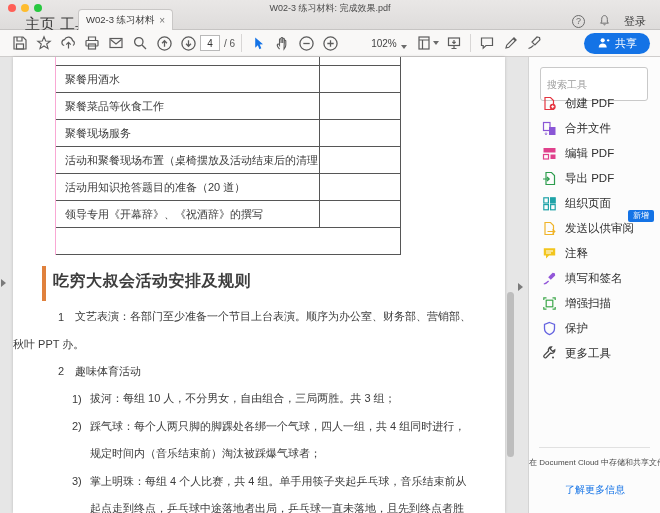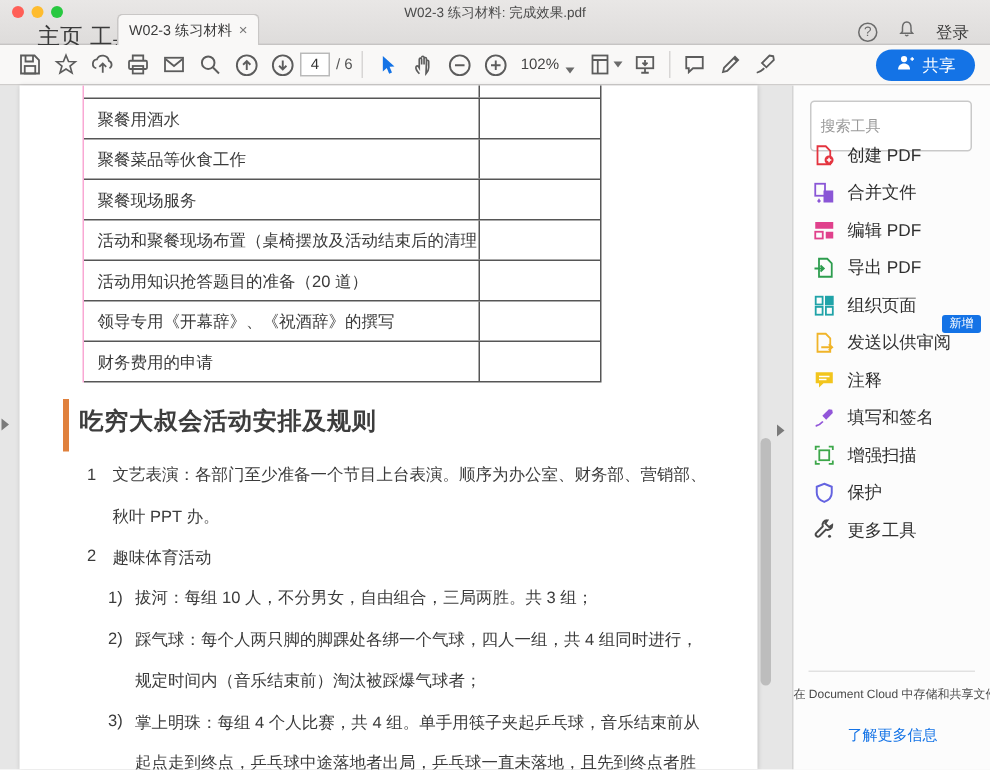--- a/index.html
+++ b/index.html
@@ -30,21 +30,21 @@
   
   .toolbar { position:absolute; left:0; top:30px; width:660px; height:27px;
     background:#f9f8f7; border-bottom:1px solid #cfcdcc;
     display:flex; align-items:center; padding:0 8px; gap:0; }
   .tbtn { width:24px; height:22px; display:flex; align-items:center; justify-content:center; }
   .tbtn svg { display:block; }
   .tdiv { width:1px; height:18px; background:#d8d6d5; margin:0 4px; }
   .page-box { width:20px; height:16px; background:#fff; border:1px solid #b9b9b9;
     font-size:10px; color:#333; display:flex; align-items:center; justify-content:center; margin-right:4px;}
   .page-total { font-size:10px; color:#555; margin-right:2px; }
-  .zoom-ctl { display:flex; align-items:flex-end; gap:4px; padding:0 5px; }
+  .zoom-ctl { display:flex; align-items:flex-end; gap:4px; padding:0 5px;margin-left:24px; }
   .zoom-ctl .zval { font-size:10px; color:#444; }
   .caret { width:0; height:0; border-left:3px solid transparent; border-right:3px solid transparent;
     border-top:4px solid #6b6b6b; }
   .share-btn { position:absolute; right:10px; top:3px; height:21px; border-radius:11px;
     background:#1473e6; color:#fff; display:flex; align-items:center; gap:5px;
     padding:0 13px; font-size:11px; }
 
   
   .docarea { position:absolute; left:0; top:57px; width:528px; height:456px; background:#e6e6e6; }
   .page { position:absolute; left:13px; top:0; width:492px; height:456px; background:#ffffff;
@@ -65,21 +65,21 @@
   .tcr { flex:1; }
 
   .hbar { position:absolute; left:29px; top:209px; width:4px; height:35px; background:#e0813d; }
   .hd { position:absolute; left:40px; top:214px; font-size:16px; letter-spacing:.5px;
     font-weight:600; color:#3d3d3d; white-space:nowrap; }
 
   .doc-body { position:absolute; left:0; top:246px; width:492px; }
   .bline { display:flex; align-items:center; height:27.4px; font-size:11px; color:#3b3b3b; white-space:nowrap; }
   .bnum { flex-shrink:0; }
   .L0 { padding-left:45px; } .L0 .bnum { width:17px; }
-  .L1 { padding-left:62px; }
+  .L1 { }
   .L2 { padding-left:59px; } .L2 .bnum { width:18px; }
   .L3 { padding-left:77px; }
 
   
   .panel { position:absolute; left:528px; top:57px; width:132px; height:456px;
     background:#fcfcfc; border-left:1px solid #d4d4d4; }
   .search-tools { position:absolute; left:11px; top:10px; width:108px; height:19px;
     border:1px solid #c9c9c9; border-radius:3px; background:#fff; font-size:10px;
     color:#333; padding:16px 6px; font-family:"Liberation Sans","DejaVu Sans",sans-serif; }
   .search-tools::placeholder { color:#9a9a9a; }
@@ -275,21 +275,20 @@
           </div>
         <div class="trow">
             <div class="tcl">活动用知识抢答题目的准备（20 道）</div>
             <div class="tcr"></div>
           </div>
         <div class="trow">
             <div class="tcl">领导专用《开幕辞》、《祝酒辞》的撰写</div>
             <div class="tcr"></div>
           </div>
         <div class="trow">
-            <div class="tcl">财务费用的申请</div>
             <div class="tcr"></div>
           </div>
       </div>
 
       <div class="hbar"></div>
       <div class="hd">吃穷大叔会活动安排及规则</div>
 
       <div class="doc-body">
         <div class="bline L0">
             <span class="bnum">1</span>

